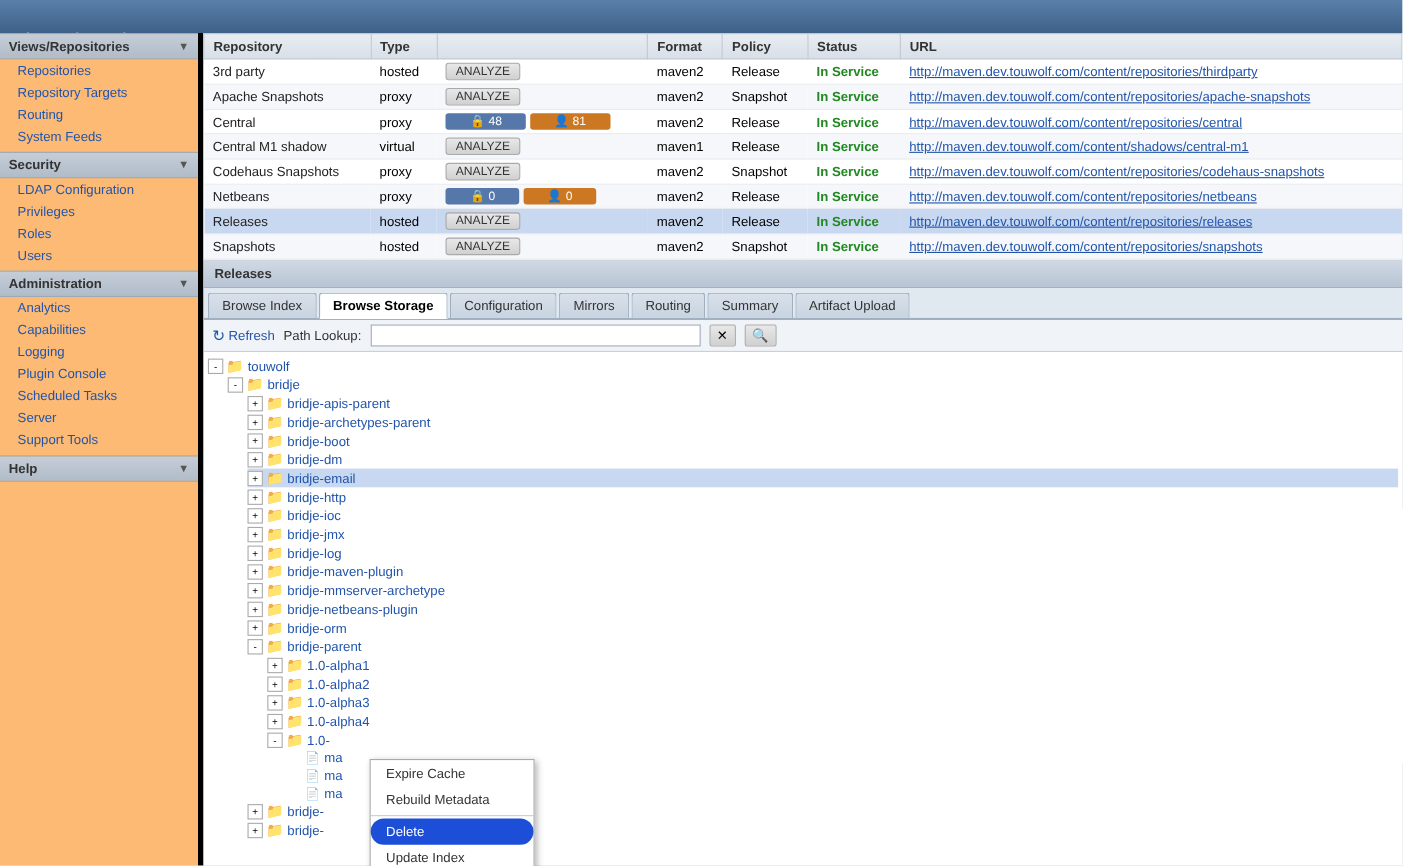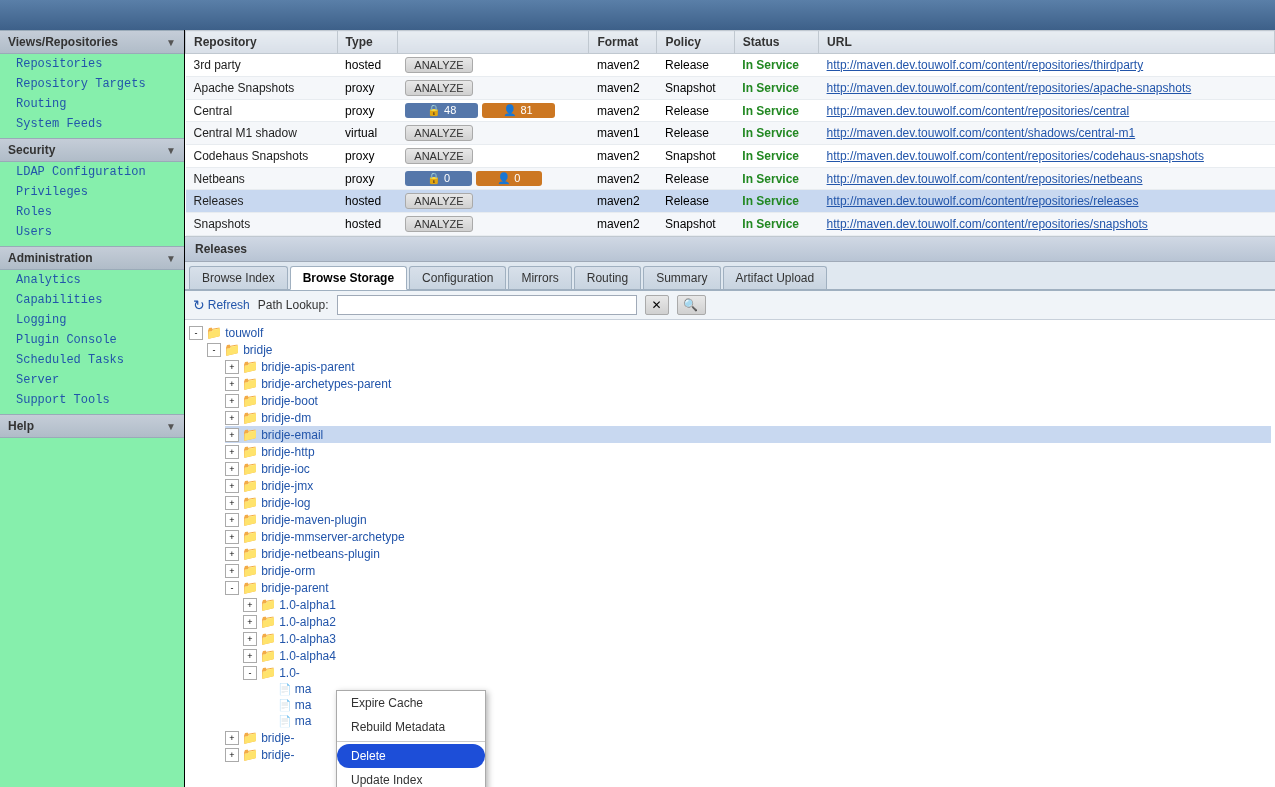--- a/index.html
+++ b/index.html
@@ -5,24 +5,24 @@
     * { box-sizing: border-box; margin: 0; padding: 0; font-family: Arial, Helvetica, sans-serif; font-size: 12px; }
     body { background: #dde3ea; width: 1275px; height: 787px; overflow: hidden; display: flex; flex-direction: column; }
 
     
     .top-bar { background: linear-gradient(to bottom, #5a7fa8, #3d6089); height: 30px; display: flex; align-items: center; padding: 0 10px; }
     .top-bar-title { color: white; font-size: 13px; font-weight: bold; margin-top: 39px; }
 
     .main-layout { display: flex; flex: 1; overflow: hidden; }
 
     
-    .sidebar { width: 185px; background: #86efac; border-right: 1px solid #000000; overflow-y: auto; flex-shrink: 0; }
+    .sidebar { width: 185px; background: #fdba74; border-right: 5px solid #000000; overflow-y: auto; flex-shrink: 0; }
     .sidebar-section-header { background: linear-gradient(to bottom, #c5cdd8, #b0bcc8); padding: 4px 8px; font-weight: bold; color: #333; border-top: 1px solid #9aaab8; border-bottom: 1px solid #9aaab8; display: flex; align-items: center; justify-content: space-between; cursor: pointer; }
     .sidebar-section-header .arrow { font-size: 10px; color: #555; }
-    .sidebar-item { padding: 3px 8px 3px 16px; color: #2255aa; cursor: pointer; font-family: Liberation Mono, monospace; }
+    .sidebar-item { padding: 3px 8px 3px 16px; color: #2255aa; cursor: pointer; }
     .sidebar-divider { height: 4px; }
 
     
     .main-content { flex: 1; display: flex; flex-direction: column; overflow: hidden; background: #f0f2f5; }
 
     
     .repo-table-container { background: white; border-bottom: 1px solid #c0c8d0; overflow-y: auto; max-height: 230px; }
     table { width: 100%; border-collapse: collapse; }
     table th { background: linear-gradient(to bottom, #e8edf2, #d8dfe8); padding: 4px 8px; border: 1px solid #c0c8d0; text-align: left; font-weight: bold; color: #333; white-space: nowrap; }
     table td { padding: 3px 8px; border-bottom: 1px solid #e8ecf0; white-space: nowrap; }

